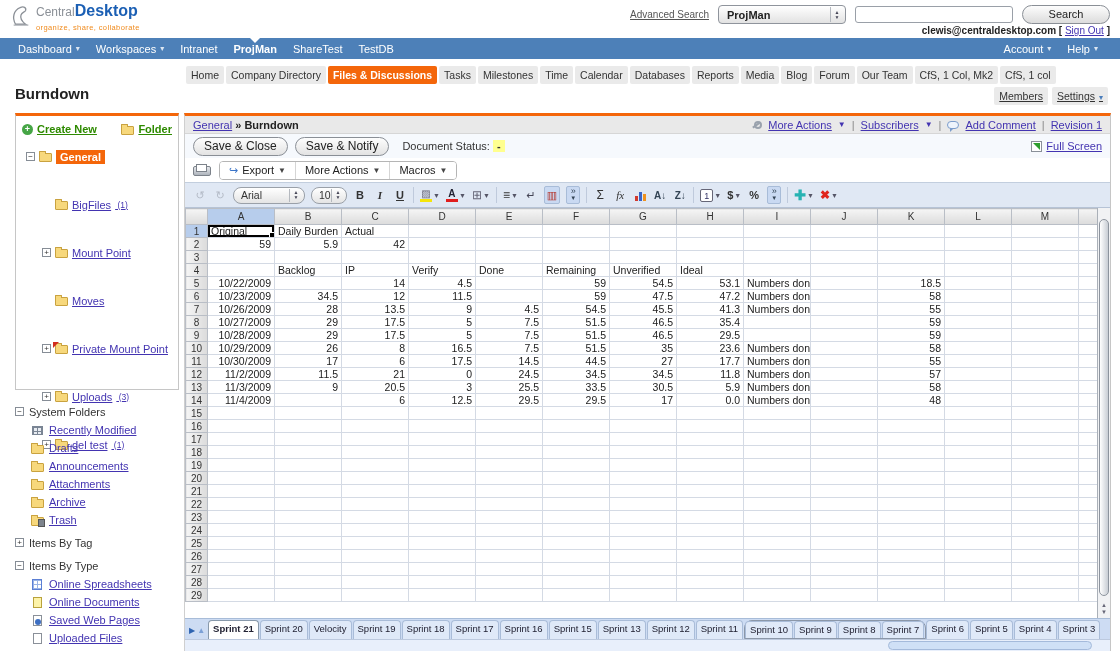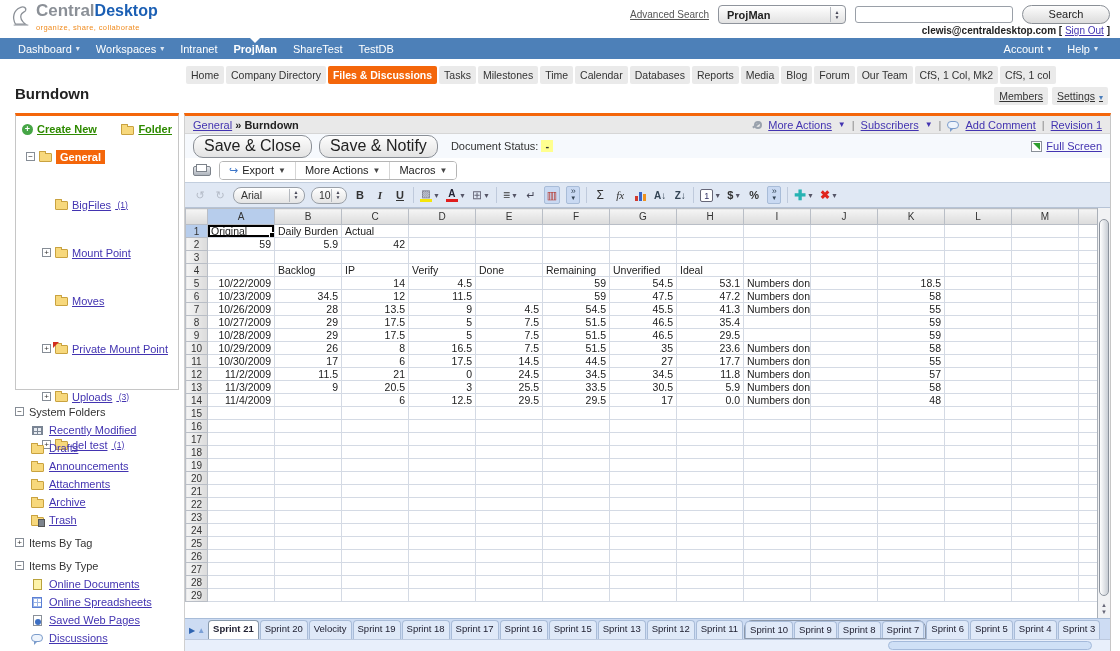--- a/index.html
+++ b/index.html
@@ -7,21 +7,21 @@
               font-family:"Liberation Sans", sans-serif; }
   #app { position:relative; width:1120px; height:651px; background:#fff; font-size:11px; color:#333; }
   a, .link { color:#4334b1; text-decoration:underline; cursor:pointer; }
   .glink { color:#2e8a00; font-weight:bold; text-decoration:underline; cursor:pointer; }
 
   
   .top-header { position:absolute; left:0; top:0; width:1120px; height:38px; background:#fff; }
   .logo { position:absolute; left:10px; top:3px; display:flex; align-items:flex-start; gap:4px; }
   .logo-swan { width:22px; height:24px; }
   .brand-line { line-height:16px; }
-  .brand-gray { font-size:17px; color:#8b9097; font-weight:bold; }
+  .brand-gray { font-size:12px; color:#8b9097; font-weight:normal; }
   .brand-blue { font-size:16px; color:#1b5fb4; font-weight:bold; }
   .tagline { font-size:7.5px; color:#f08b1e; letter-spacing:.4px; }
   .search-area { position:absolute; right:10px; top:5px; display:flex; align-items:center; gap:9px; }
   .adv-search { font-size:10px; color:#555; text-decoration:underline; }
   .mac-select { display:flex; align-items:center; justify-content:space-between; width:128px; height:19px;
       border:1px solid #8f949c; border-radius:4px; background:linear-gradient(#fff,#e2e2e2);
       padding:0 2px 0 8px; font-size:11px; font-weight:bold; color:#222; }
   .stepper { display:flex; flex-direction:column; align-items:center; justify-content:center;
       width:13px; height:15px; border-left:1px solid #b5b9bf; color:#445; font-size:5px; line-height:5px; }
   .search-input { width:158px; height:17px; border:1px solid #9aa0a8; border-radius:3px; font-size:11px; padding:0 4px; }
@@ -106,21 +106,21 @@
   .sep { color:#888; }
   .dd-arrow { font-size:8px; color:#4334b1; }
   .wrench-icon { position:relative; width:11px; height:10px; display:inline-block; }
   .wrench-icon::before { content:""; position:absolute; left:1px; top:4px; width:9px; height:2px;
       background:#9aa2ad; transform:rotate(-35deg); }
   .wrench-icon::after { content:""; position:absolute; right:0; top:1px; width:4px; height:4px;
       border:2px solid #9aa2ad; border-radius:50%; }
 
   .saverow { height:24px; background:#f6f9fd; display:flex; align-items:center; gap:7px; padding:0 8px; }
   .pill-btn { border:1px solid #8a8f96; border-radius:10px; background:linear-gradient(#fdfdfd,#e3e3e3);
-      padding:1px 10px 2px; font-size:16px; color:#222; cursor:pointer; }
+      padding:1px 10px 2px; font-size:12px; color:#222; cursor:pointer; }
   .doc-status { margin-left:6px; font-size:11px; color:#333; }
   .status-val { background:#ffff8f; padding:0 4px; font-weight:bold; }
   .fullscreen { margin-left:auto; display:flex; align-items:center; gap:4px; }
   .fs-icon { width:11px; height:11px; border:1px solid #8a9099; background:#fff; position:relative; }
   .fs-icon::after { content:""; position:absolute; right:1px; top:1px; width:0; height:0;
       border-top:7px solid #2d9e2d; border-left:7px solid transparent; }
 
   .toolbar1 { height:24px; background:#fff; display:flex; align-items:center; gap:10px; padding:0 8px; }
   .printer { width:16px; height:12px; position:relative; cursor:pointer; }
   .printer::before { content:""; position:absolute; left:0; bottom:0; width:16px; height:8px;
@@ -403,41 +403,35 @@
       <span class="exp">+</span>
       <span>Items By Tag</span>
     </div>
     <div class="sys-head" style="margin-top:4px">
       <span class="exp">−</span>
       <span>Items By Type</span>
     </div>
     <div>
         <div class="sys-item">
           <span class="icon-slot">
-            <span class="page-icon yellow"></span>
-          </span>
-          <span class="link">Online Documents</span>
+            <span class="sheet-icon"></span>
+          </span>
+          <span class="link">Online Spreadsheets</span>
         </div>
         <div class="sys-item">
           <span class="icon-slot">
-            <span class="sheet-icon"></span>
-          </span>
-          <span class="link">Online Spreadsheets</span>
+            <span class="page-icon yellow"></span>
+          </span>
+          <span class="link">Online Documents</span>
         </div>
         <div class="sys-item">
           <span class="icon-slot">
             <span class="web-icon"></span>
           </span>
           <span class="link">Saved Web Pages</span>
-        </div>
-        <div class="sys-item">
-          <span class="icon-slot">
-            <span class="bubble-icon"></span>
-          </span>
-          <span class="link">Discussions</span>
         </div>
         <div class="sys-item">
           <span class="icon-slot">
             <span class="page-icon"></span>
           </span>
           <span class="link">Uploaded Files</span>
         </div>
       </div>
   </div>
 

